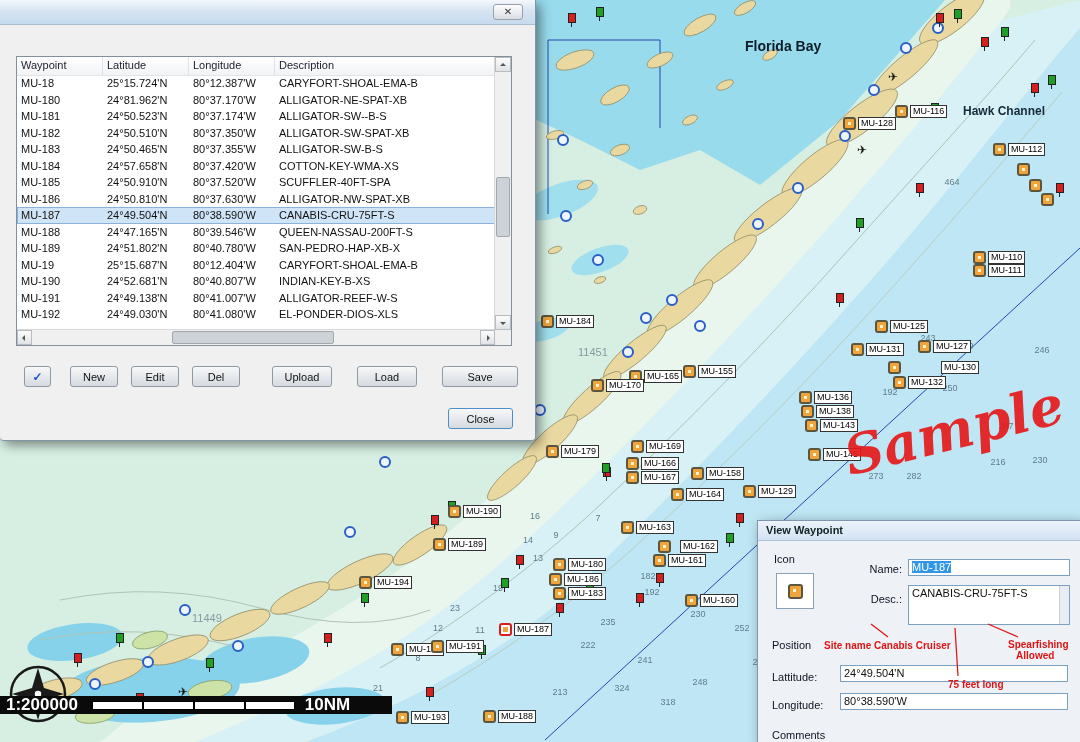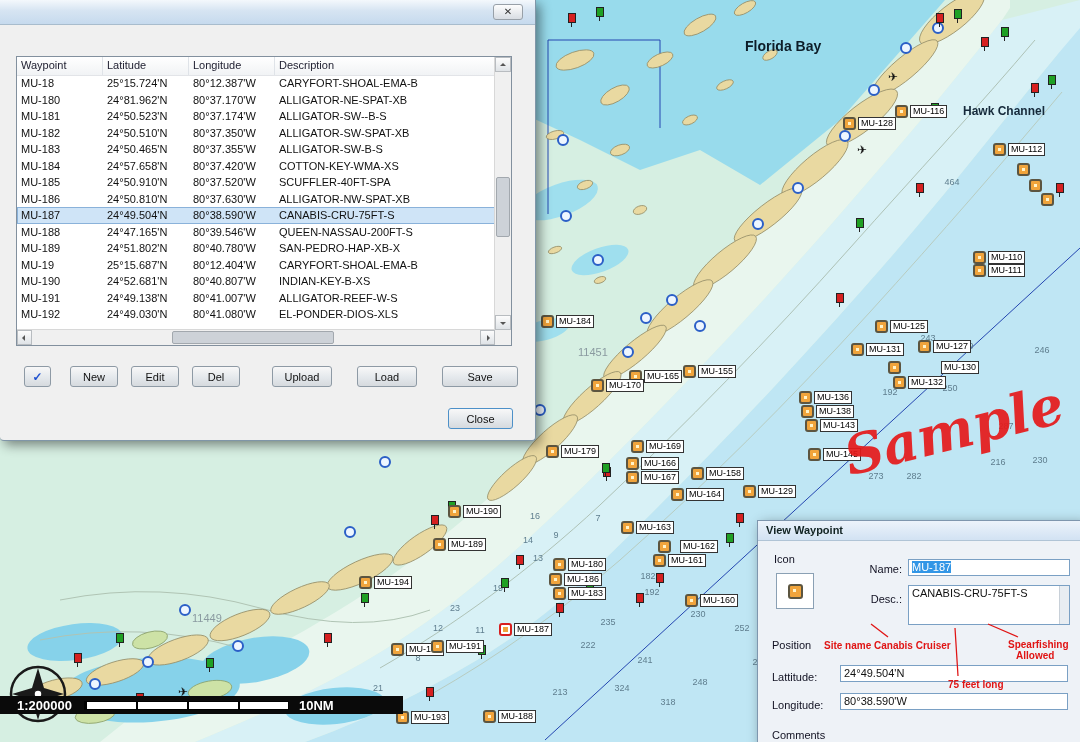--- a/index.html
+++ b/index.html
@@ -27,21 +27,21 @@
   .wp-label{background:#fff;border:1px solid #333;font-size:9px;line-height:11px;padding:0 2px;color:#000;white-space:nowrap;}
   .region-label{position:absolute;z-index:2;white-space:nowrap;margin-left:17px;}
   .fb{left:728px;top:38px;font-weight:bold;font-size:14px;color:#0d1d28;}
   .hc{left:946px;top:104px;font-weight:bold;font-size:12px;color:#15293a;}
   .chartnum{position:absolute;color:#8a9aa0;font-size:11px;z-index:1;}
   .n1{left:578px;top:346px;} .n2{left:192px;top:612px;}
   .sample{position:absolute;left:842px;top:398px;z-index:5;color:#e61a1a;font-size:54px;font-weight:bold;
           font-style:italic;font-family:"DejaVu Serif",serif;transform:rotate(-14deg);opacity:.92;white-space:nowrap;}
   .compass{position:absolute;left:6px;top:660px;z-index:3;}
   .scalebar{position:absolute;left:0;top:696px;width:392px;height:18px;background:#0a0a0a;z-index:6;
-            display:flex;align-items:center;color:#fff;font-weight:bold;font-size:13px;padding-left:11px;}
+            display:flex;align-items:center;color:#fff;font-weight:bold;font-size:17px;}
   .scalebar .ratio{margin-left:6px;}
   .ruler{margin-left:12px;width:205px;height:9px;border:1px solid #000;box-sizing:border-box;
          background:repeating-linear-gradient(90deg,#000 0 2px,#fff 2px 51px);}
   .scalebar .dist{margin-left:10px;}
 
   
   .dlg{position:absolute;background:#f0f0f0;z-index:10;box-shadow:4px 4px 12px rgba(0,0,0,.45);}
   .titlebar{height:24px;background:linear-gradient(#f4f8fc,#d6e4f2 45%,#c6daee);border-bottom:1px solid #a8bccd;position:relative;}
   .closebtn{position:absolute;right:12px;top:4px;width:30px;height:16px;border:1px solid #98a0a8;border-radius:3px;
             background:linear-gradient(#fdfdfd,#d8dde3);font-size:10px;line-height:12px;color:#333;text-align:center;

